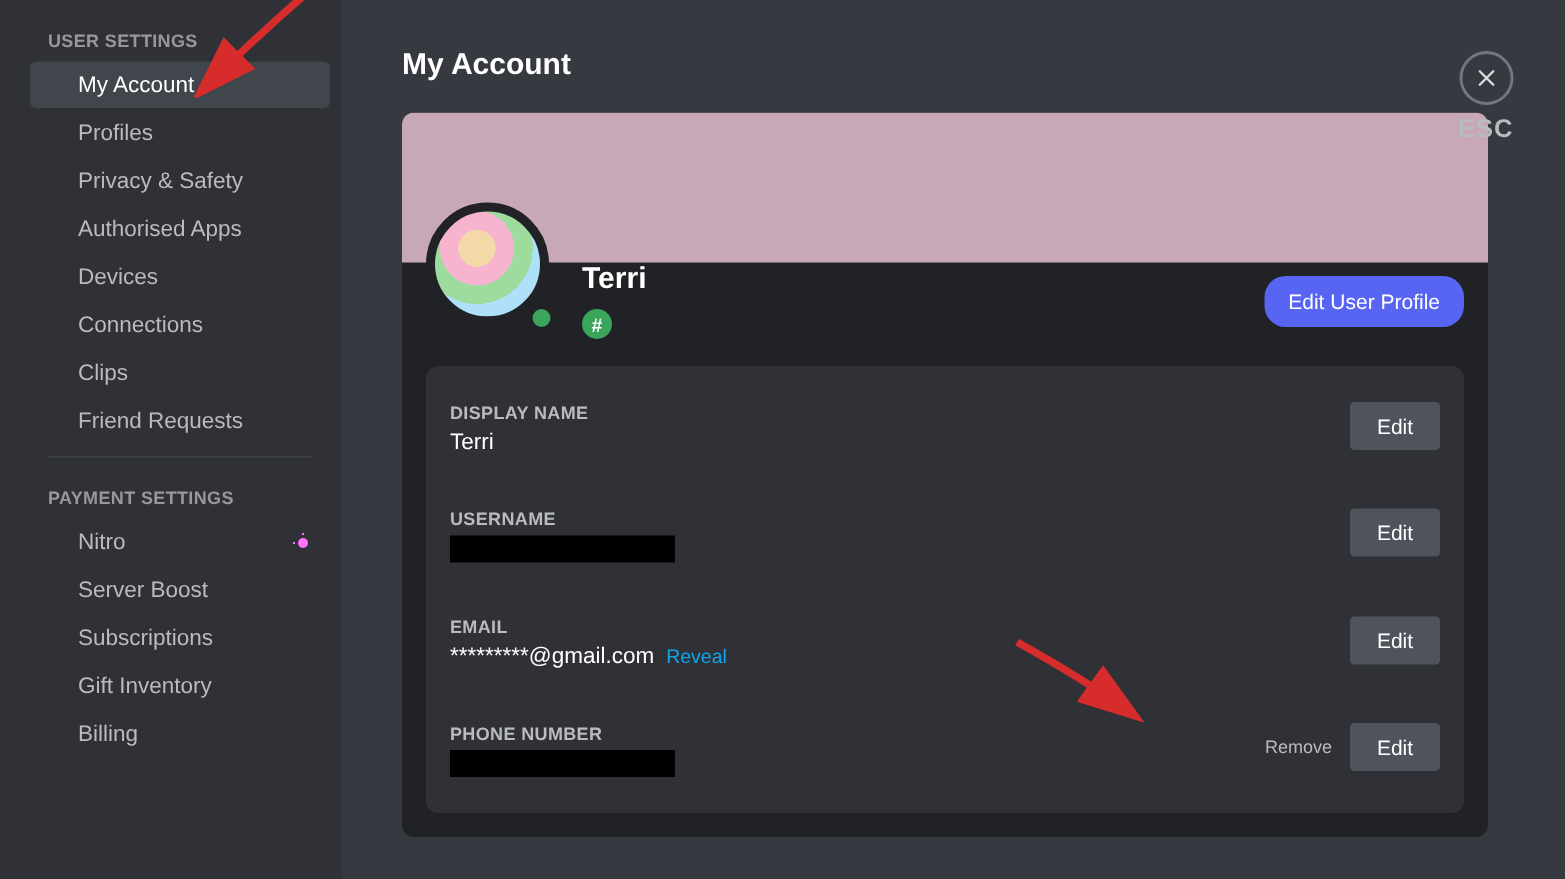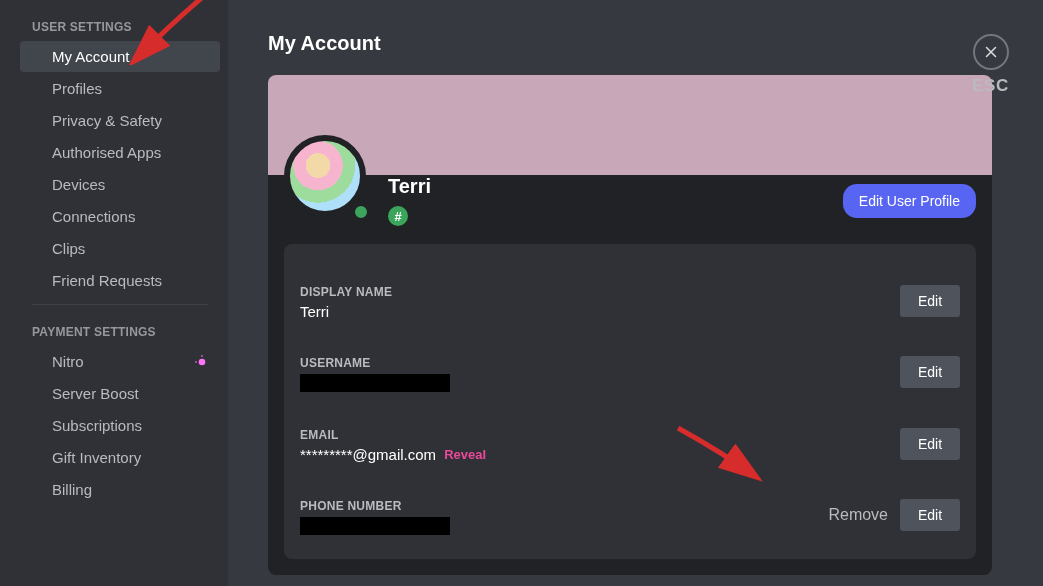--- a/index.html
+++ b/index.html
@@ -163,21 +163,20 @@
     .details-card {
       background: #2f3136;
       margin: 8px 16px 16px 16px;
       border-radius: 8px;
       padding: 16px;
     }
     .field-row {
       display: flex;
       align-items: flex-start;
       padding: 8px 0;
-      margin-top: 17px;
     }
     .field-row + .field-row { margin-top: 20px; }
     .field-left { flex: 1; }
     .field-label {
       font-size: 12px;
       font-weight: 700;
       color: #b9bbbe;
       letter-spacing: 0.02em;
       margin-bottom: 4px;
     }
@@ -188,33 +187,33 @@
       align-items: center;
       gap: 8px;
     }
     .redacted {
       display: inline-block;
       width: 150px;
       height: 18px;
       background: #000;
     }
     .reveal-link {
-      color: #ec4899;
+      color: #0ea5e9;
       font-size: 13px;
-      font-weight: 700;
+      font-weight: 400;
       cursor: pointer;
     }
     .field-actions {
       display: flex;
       align-items: center;
       gap: 12px;
     }
     .remove-link {
       color: #b9bbbe;
-      font-size: 16px;
+      font-size: 12px;
       cursor: pointer;
     }
     .edit-btn {
       background: #4f545c;
       color: #fff;
       border: none;
       border-radius: 3px;
       padding: 8px 0;
       font-size: 14px;
       font-weight: 500;

